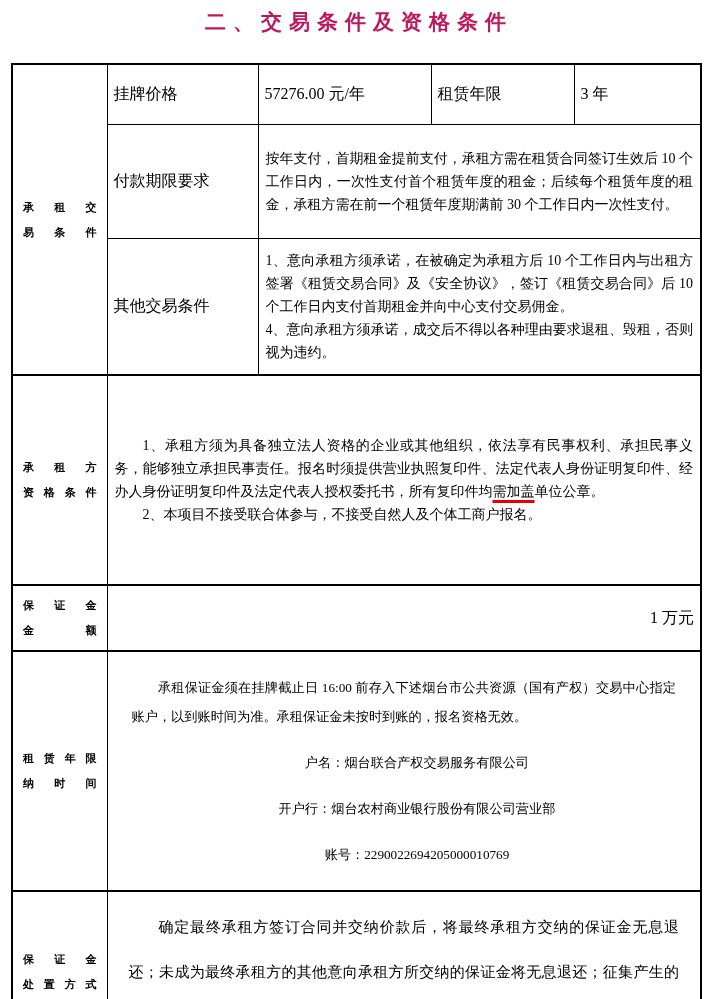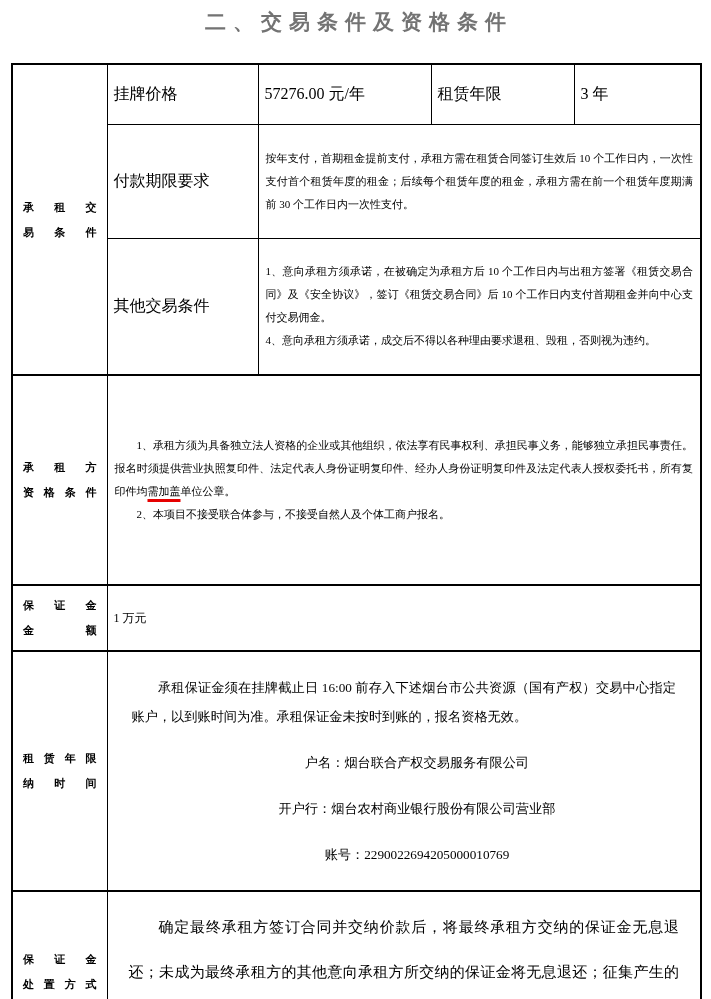--- a/index.html
+++ b/index.html
@@ -3,44 +3,44 @@
 <meta charset="utf-8">
 <style>
   html,body { margin:0; padding:0; }
   body {
     width:711px; height:999px; background:#ffffff; overflow:hidden;
     font-family:"Liberation Serif","DejaVu Serif",serif; color:#000;
   }
   .page-title {
     margin:8px 0 0 0; text-align:center;
     font-size:21px; font-weight:bold; letter-spacing:7px; padding-left:7px;
-    color:#737373;
+    color:#be185d;
   }
   table.cond-table {
     border-collapse:collapse; table-layout:fixed;
     width:689px; margin:27px 0 0 11px;
     border:2.5px solid #000;
   }
   td { border:1px solid #000; vertical-align:middle; padding:2px 6px; }
   tr.sect > td { border-top-width:2px; }
   .hdr {
     font-weight:bold; font-size:11px; line-height:25px;
     white-space:pre-line; text-align:justify; text-align-last:justify;
     padding:2px 10px;
   }
   .lbl, .val { text-align:left; font-size:16px; }
-  .bodycell { font-size:11px; text-align:justify; line-height:23px; padding:0 7px;margin-top:28px; }
+  .bodycell { font-size:14px; text-align:justify; line-height:23px; padding:0 7px;margin-top:28px; }
   .bodycell p { margin:0; }
   .indent { text-indent:2em; }
   .depositcell { font-size:13.2px; text-align:justify; line-height:29px; padding:4px 7px; }
   .depositcell p { margin:17px; }
   .acct { text-indent:2em; text-align:center; }
   .disposalcell { font-size:15px; text-align:justify; line-height:45px; padding:4px 21px; }
   .disposalcell p { margin:0; }
-  .centerval { text-align:left; font-size:12px; }
+  .centerval { text-align:right; font-size:16px; }
   .redline {
     text-decoration:underline;
     text-decoration-color:#e60000;
     text-decoration-thickness:2.5px;
     text-underline-offset:4px;
   }
 </style>
 </head>
 <body>
 

